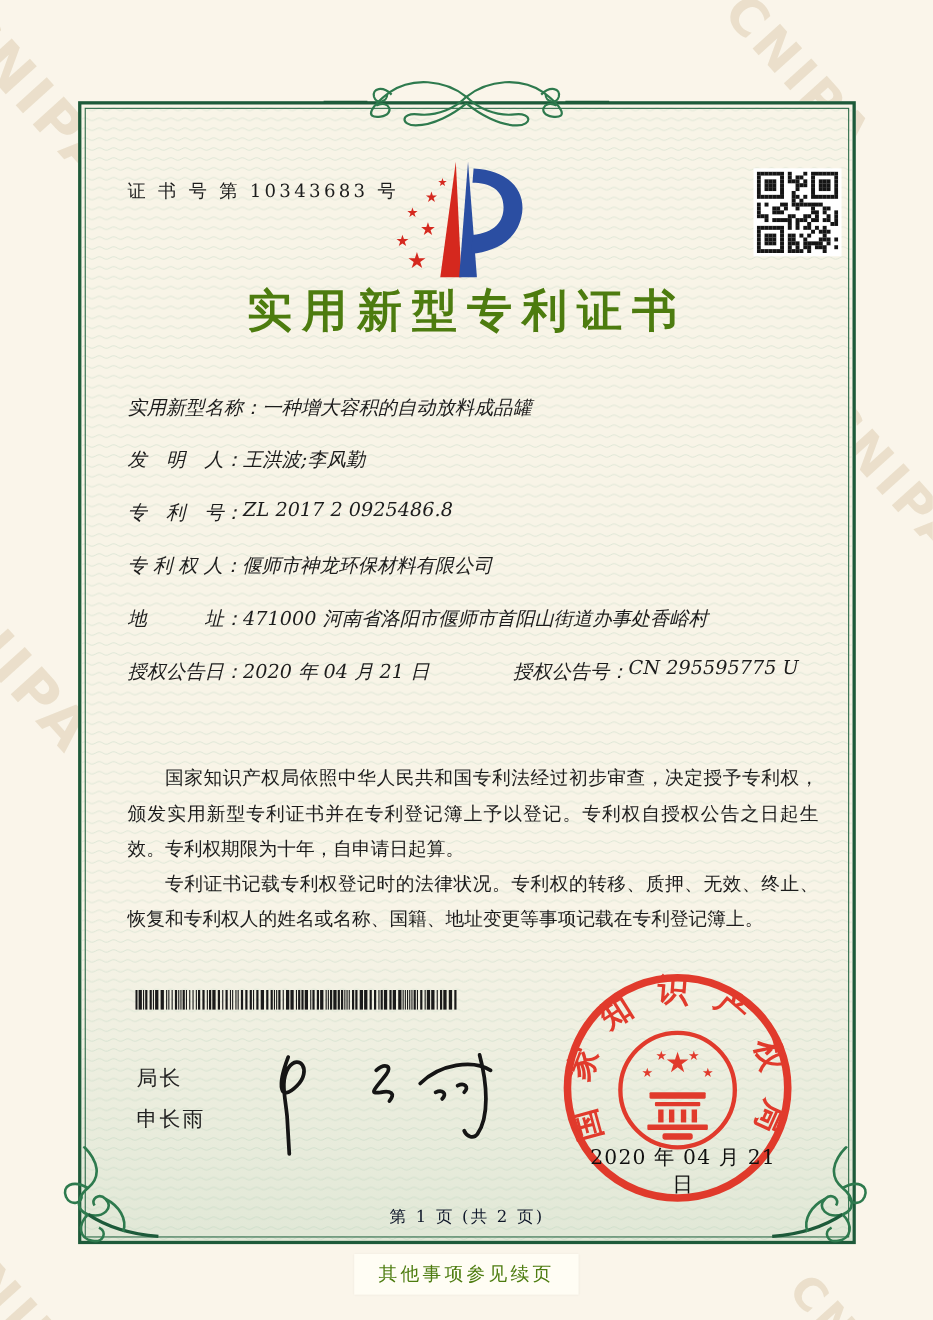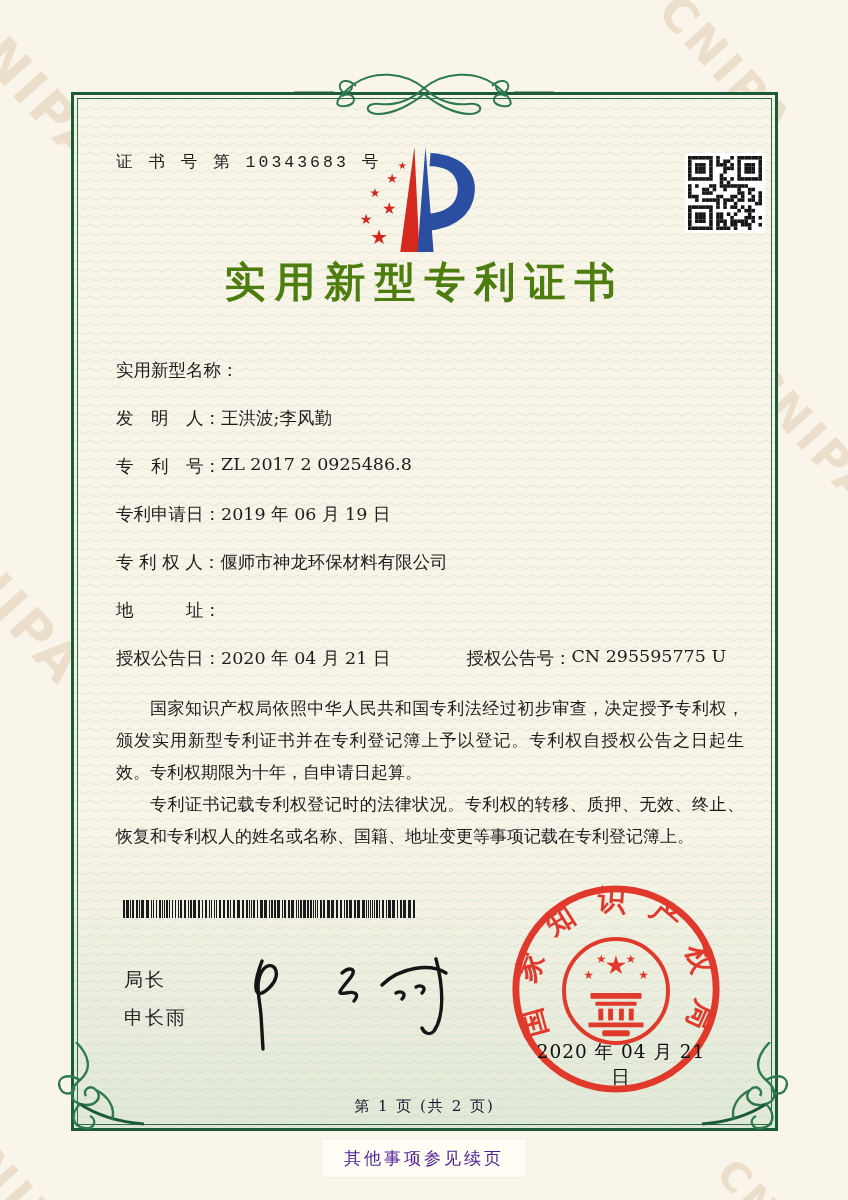--- a/index.html
+++ b/index.html
@@ -22,29 +22,29 @@
   .frame-inner{
     position:absolute;left:3px;top:3px;right:3px;bottom:3px;
     border:1px solid #2c6b49;
   }
   .waves{position:absolute;left:0;top:0;width:100%;height:100%;}
   .green-tint{
     position:absolute;left:0;right:0;bottom:0;height:300px;
     background:linear-gradient(180deg,rgba(178,207,183,0) 0%,rgba(165,200,172,0.28) 100%);
     pointer-events:none;
   }
-  .cert-no{position:absolute;left:42px;top:56px;font-size:16.5px;letter-spacing:3px;font-family:Liberation Mono, monospace;}
+  .cert-no{position:absolute;left:42px;top:68px;font-size:16.5px;letter-spacing:3px;}
   .logo{position:absolute;left:276px;top:48px;width:155px;height:116px;}
   .qr{position:absolute;left:611px;top:58px;width:74px;height:74px;background:#fff;padding:3px;}
   .title{
     position:absolute;left:0;top:160px;width:100%;text-align:center;
     font-size:41px;font-weight:bold;letter-spacing:9px;color:#4d7c0f;
   }
   .fields{position:absolute;left:42px;top:263px;width:630px;font-size:17.5px;}
-  .field-row{height:48px;display:flex;align-items:flex-start;white-space:nowrap;}
+  .field-row{height:48px;display:flex;align-items:flex-start;white-space:nowrap;font-style:italic;}
   .field-row .lbl{flex:0 0 auto;}
   .field-row .val{flex:0 0 auto;}
   .grant-no{margin-left:76px;}
   .body-text{
     position:absolute;left:42px;top:598px;width:628px;font-size:17px;
     line-height:1.88;text-align:justify;
   }
   .body-text p{margin:0;text-indent:2em;}
   .barcode{position:absolute;left:49px;top:805px;width:296px;height:18px;}
   .director{position:absolute;left:50px;top:872px;font-size:19px;font-family:Liberation Mono, monospace;color:#222;}
@@ -55,21 +55,21 @@
     position:absolute;left:452px;top:944px;width:190px;text-align:center;
     font-size:18.5px;color:#0f0f0f;letter-spacing:1px;
   }
   .page-indicator{
     position:absolute;left:0;bottom:12px;width:100%;text-align:center;
     font-size:15px;letter-spacing:2px;color:#0f172a;
   }
   .continuation{
     position:absolute;left:50%;top:1140px;transform:translateX(-50%);
     background:#fffdf4;padding:7px 22px;font-size:17px;letter-spacing:3px;
-    color:#4c1d95;box-shadow:0 0 2px rgba(0,0,0,0.05);
+    color:#4d7c0f;box-shadow:0 0 2px rgba(0,0,0,0.05);
   }
   .ornament{position:absolute;pointer-events:none;}
 </style>
 </head>
 <body>
 
 <div class="wm" style="left:-14px;top:-6px;font-size:52px;">CNIPA</div>
 <div class="wm" style="left:688px;top:-16px;font-size:46px;">CNIPA</div>
 <div class="wm" style="left:772px;top:352px;font-size:46px;">CNIPA</div>
 <div class="wm" style="left:-34px;top:512px;font-size:52px;">CNIPA</div>
@@ -323,39 +323,37 @@
       <rect x="11" y="20" width="1.02" height="1.02" fill="#151515"></rect>
       <rect x="13" y="20" width="1.02" height="1.02" fill="#151515"></rect>
       <rect x="17" y="20" width="1.02" height="1.02" fill="#151515"></rect>
     </svg>
 
   <div class="title">实用新型专利证书</div>
 
   <div class="fields">
     <div class="field-row">
       <span class="lbl">实用新型名称：</span>
+      <span class="val">一种增大容积的自动放料成品罐</span>
     </div>
     <div class="field-row">
       <span class="lbl">发　明　人：</span>
       <span class="val">王洪波;李风勤</span>
     </div>
     <div class="field-row">
       <span class="lbl">专　利　号：</span>
       <span class="val">ZL 2017 2 0925486.8</span>
     </div>
     <div class="field-row">
-      <span class="lbl">专利申请日：</span>
-      <span class="val">2019 年 06 月 19 日</span>
-    </div>
-    <div class="field-row">
       <span class="lbl">专 利 权 人：</span>
       <span class="val">偃师市神龙环保材料有限公司</span>
     </div>
     <div class="field-row">
       <span class="lbl">地　　　址：</span>
+      <span class="val">471000 河南省洛阳市偃师市首阳山街道办事处香峪村</span>
     </div>
     <div class="field-row">
       <span class="lbl">授权公告日：</span>
       <span class="val">2020 年 04 月 21 日</span>
       <span class="lbl grant-no">授权公告号：</span>
       <span class="val">CN 295595775 U</span>
     </div>
   </div>
 
   <div class="body-text">

